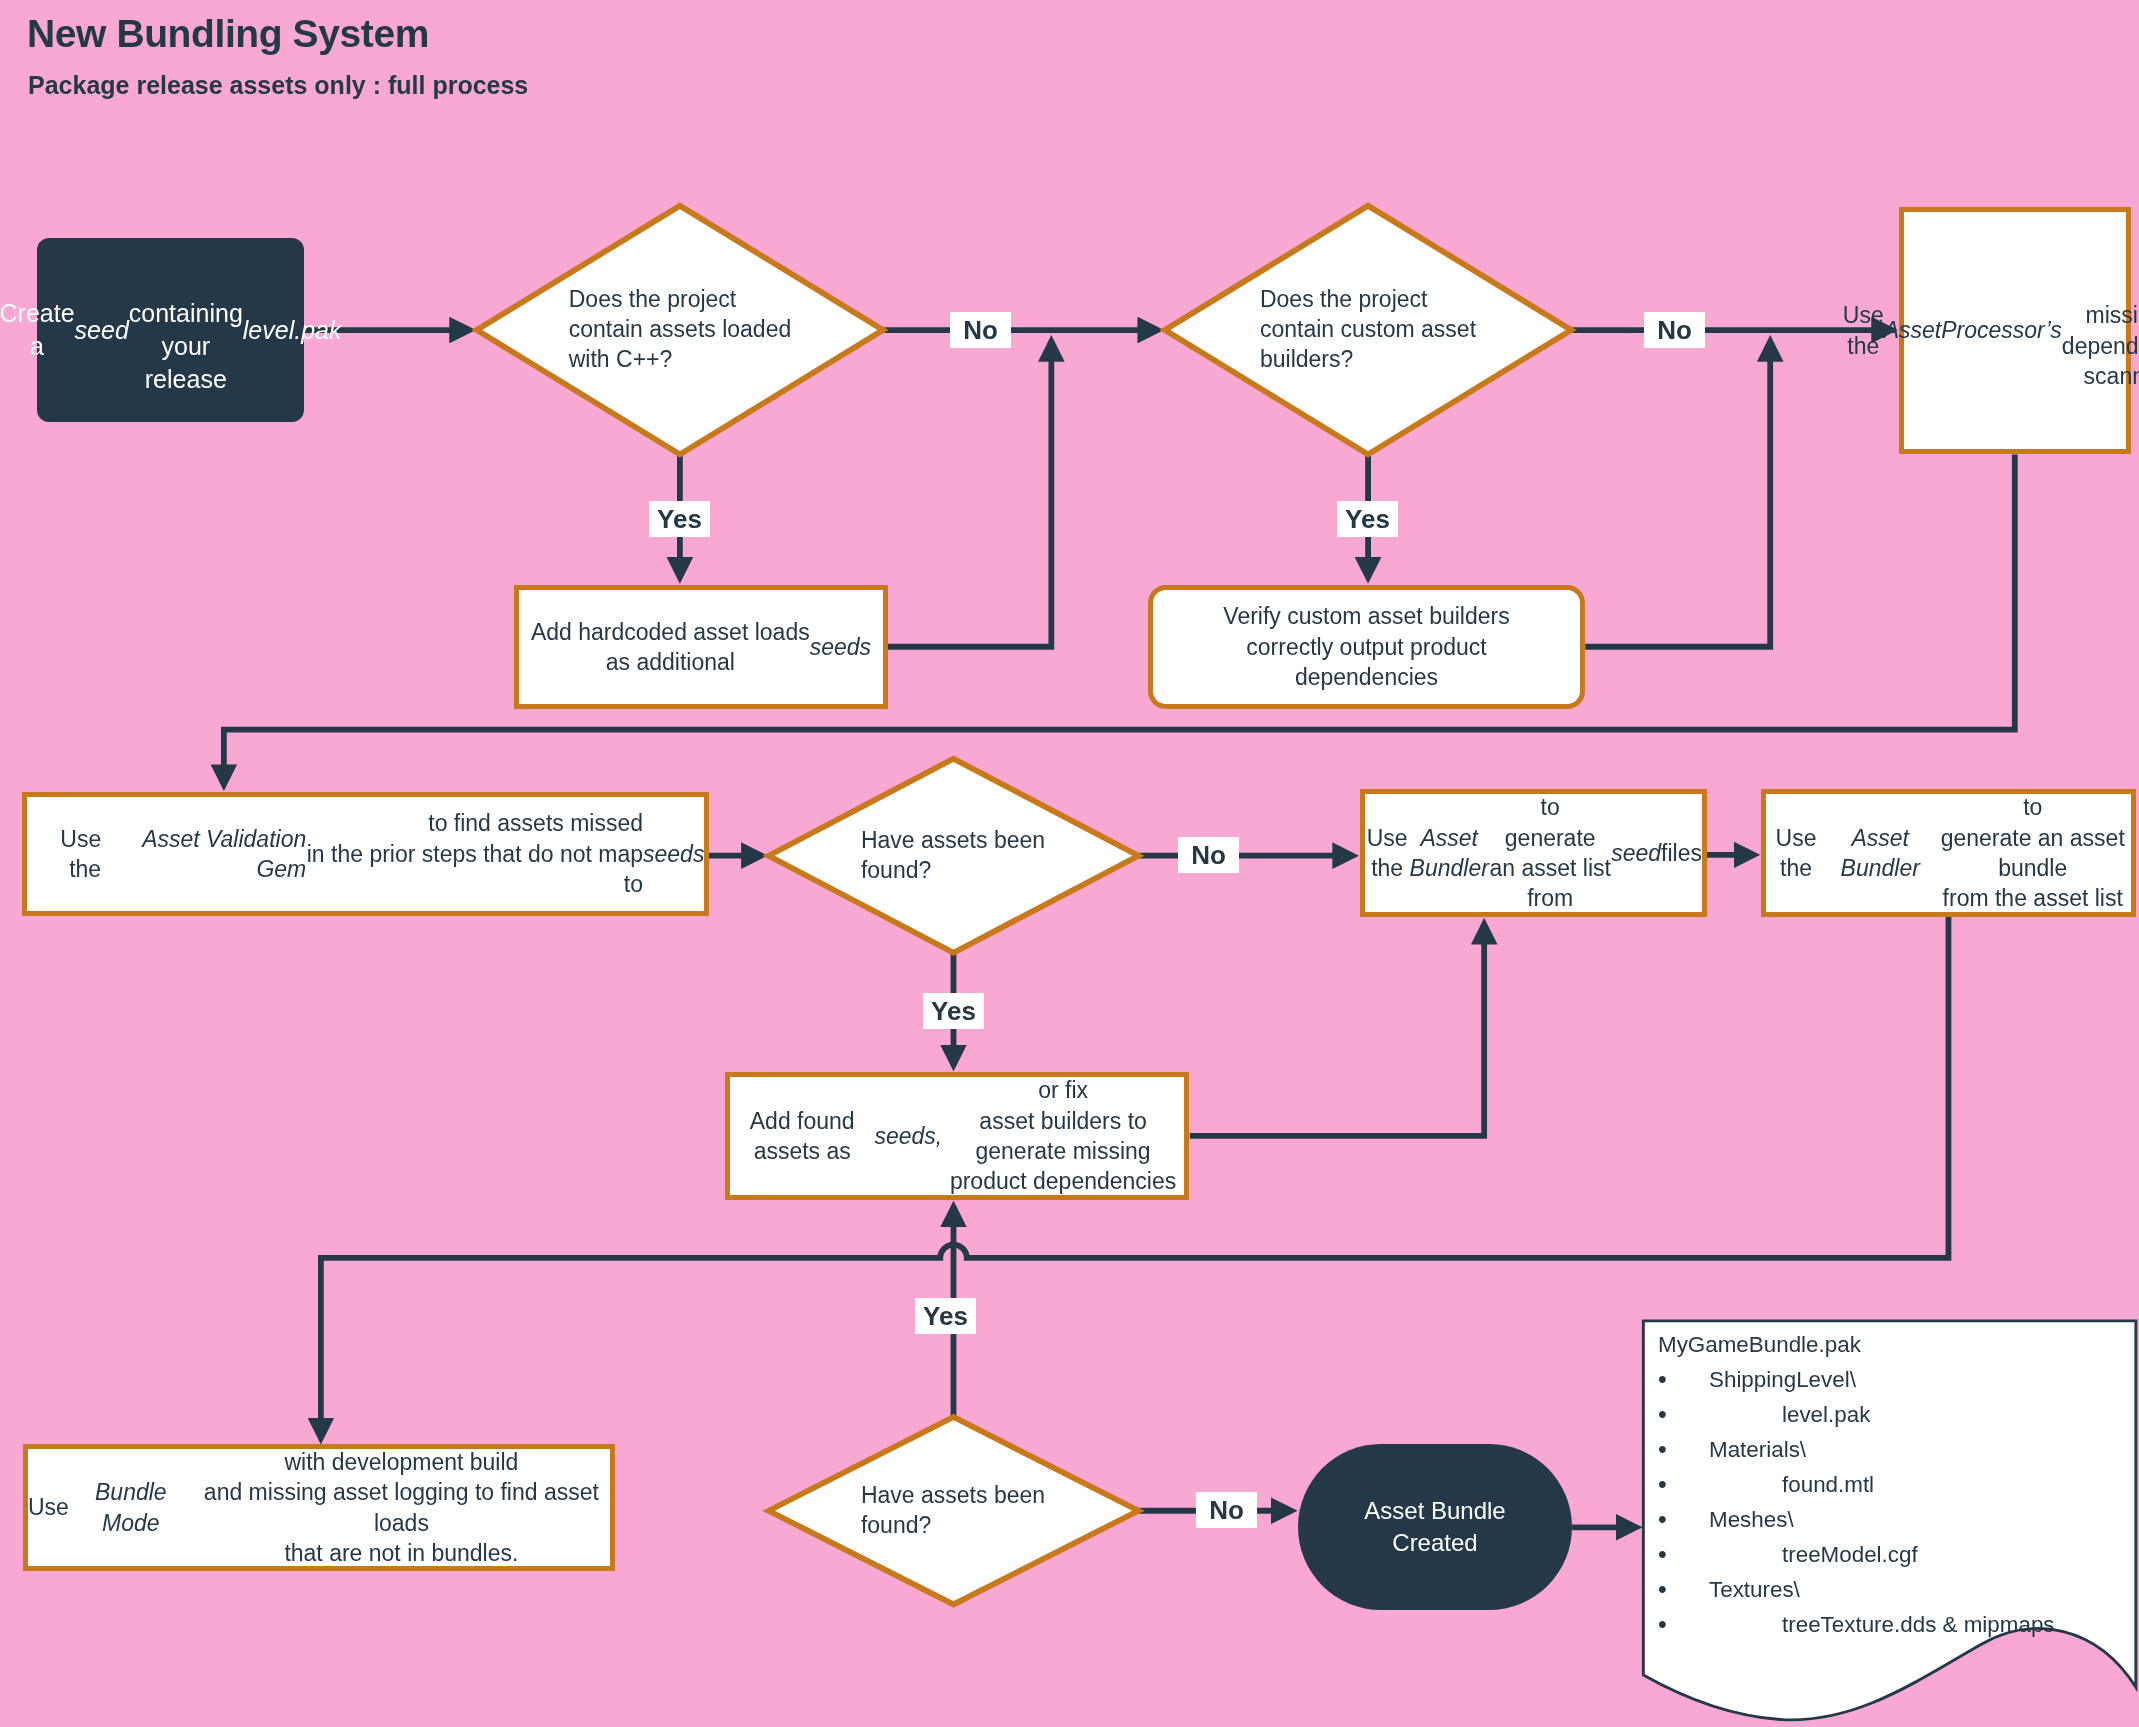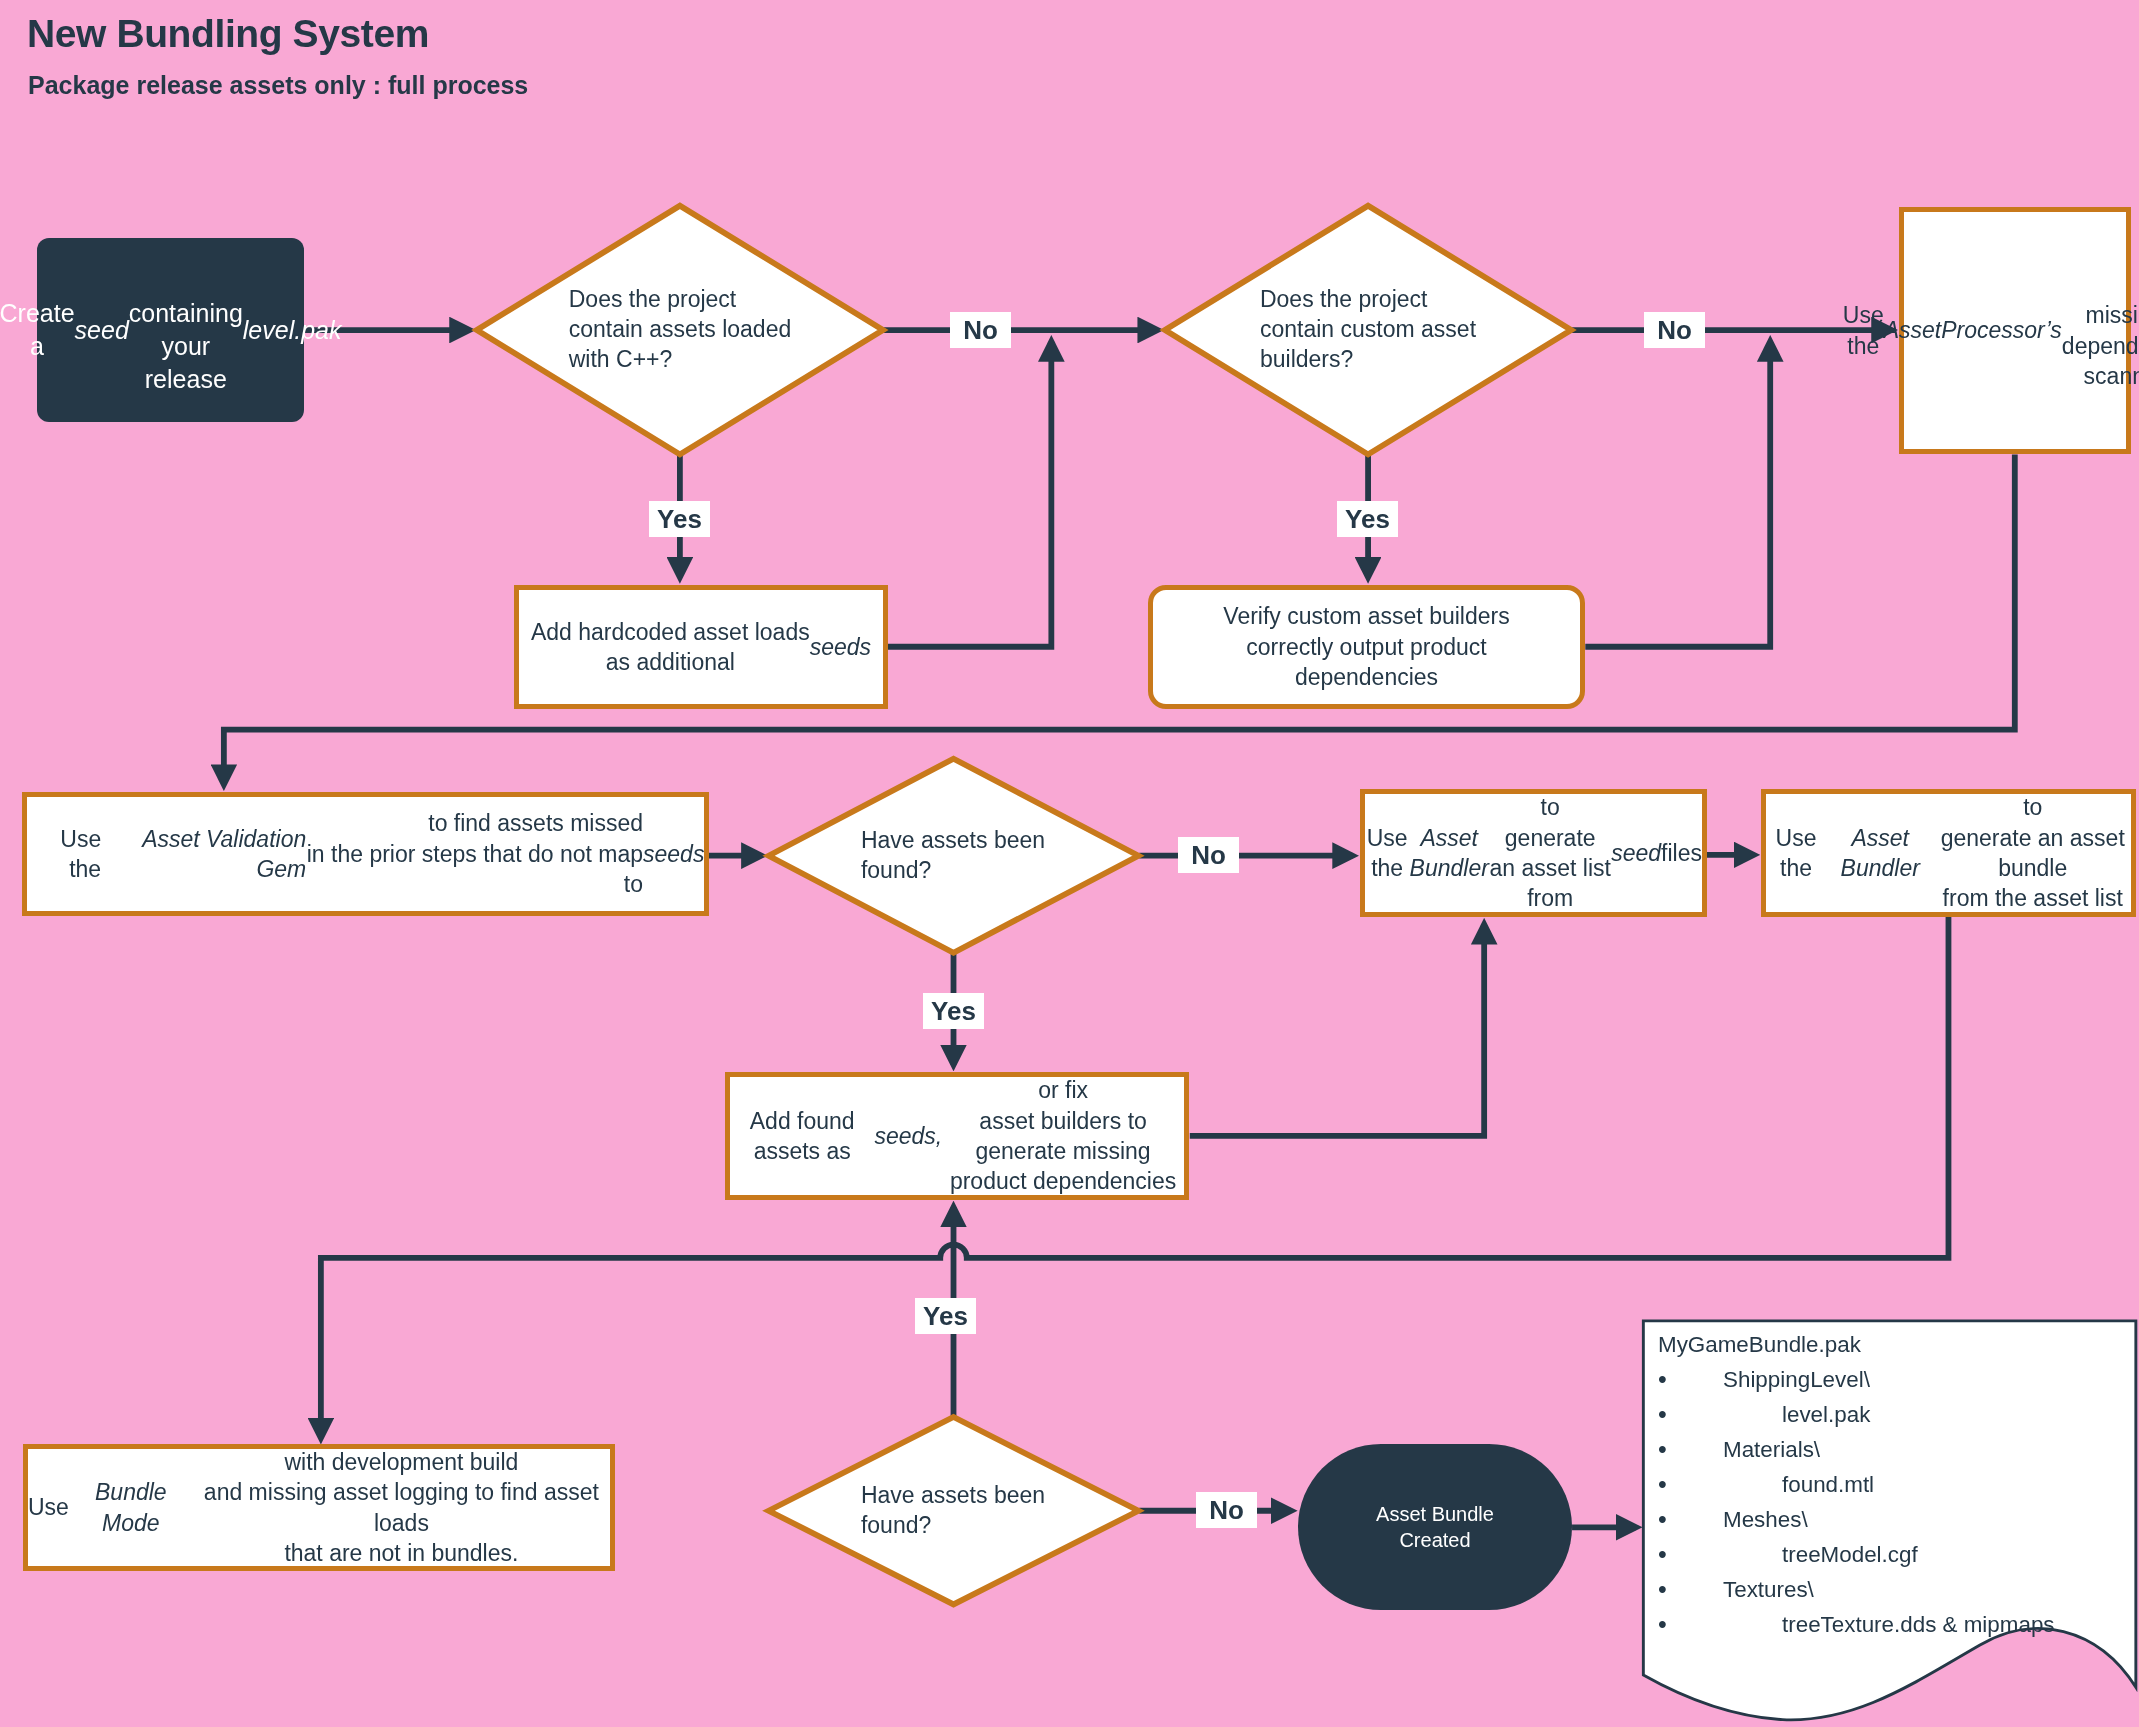--- a/index.html
+++ b/index.html
@@ -41,21 +41,21 @@
     display:flex;align-items:center;justify-content:center;
     background:#ffffff;color:var(--navy);
     font-size:26px;font-weight:700;
   }
   .doc{
     position:absolute;left:1643px;top:1327px;width:492px;
     font-size:22.4px;color:var(--navy);
   }
   .doc-row{display:flex;align-items:center;height:35px;padding-left:15px;}
   .doc-bullet{width:37px;font-size:25px;line-height:35px;}
-  .doc-text.lvl1{margin-left:28px;}
+  .doc-text.lvl1{margin-left:14px;}
   .doc-text.lvl2{margin-left:87px;}
 </style>
 </head>
 <body>
 
 <div class="canvas">
 
   <svg width="2140" height="1728" viewBox="0 0 2581 2084">
     <defs>
       <marker id="ah" viewBox="0 0 10 10" refX="7.5" refY="5" markerWidth="4.6" markerHeight="4.6" orient="auto-start-reverse" markerUnits="strokeWidth">
@@ -108,21 +108,21 @@
 
   <div class="node box" style="left:1899px;top:207px;width:232px;height:247px;">Use the <i>Asset</i><br><i>Processor’s</i><br>missing<br>dependency<br>scanner</div>
   <div class="node box" style="left:514px;top:585px;width:374px;height:124px;">Add hardcoded asset loads<br>as additional <i>seeds</i></div>
   <div class="node box" style="left:1148px;top:585px;width:437px;height:124px;border-radius:18px;">Verify custom asset builders<br>correctly output product<br>dependencies</div>
   <div class="node box" style="left:22.4px;top:792px;width:687px;height:124px;text-align:right;">Use the <i>Asset Validation Gem</i> to find assets missed<br>in the prior steps that do not map to <i>seeds</i></div>
   <div class="node box" style="left:1360px;top:789px;width:347px;height:128px;">Use the <i>Asset Bundler</i> to<br>generate an asset list<br>from <i>seed</i> files</div>
   <div class="node box" style="left:1761px;top:789px;width:375px;height:128px;">Use the <i>Asset Bundler</i> to<br>generate an asset bundle<br>from the asset list</div>
   <div class="node box" style="left:725px;top:1072px;width:464px;height:128px;">Add found assets as <i>seeds,</i> or fix<br>asset builders to generate missing<br>product dependencies</div>
   <div class="node box" style="left:23px;top:1444px;width:592px;height:127px;">Use <i>Bundle Mode</i> with development build<br>and missing asset logging to find asset loads<br>that are not in bundles.</div>
 
-  <div class="node term" style="left:1298px;top:1444px;width:274px;height:166px;border-radius:83px;font-size:20px;">Asset Bundle<br>Created</div>
+  <div class="node term" style="left:1298px;top:1444px;width:274px;height:166px;border-radius:83px;font-size:24px;">Asset Bundle<br>Created</div>
 
   <div class="lbl" style="left:950px;top:312px;">No</div>
   <div class="lbl" style="left:1644px;top:312px;">No</div>
   <div class="lbl" style="left:649px;top:501px;">Yes</div>
   <div class="lbl" style="left:1337px;top:501px;">Yes</div>
   <div class="lbl" style="left:1178px;top:837px;">No</div>
   <div class="lbl" style="left:923px;top:993px;">Yes</div>
   <div class="lbl" style="left:915px;top:1298px;">Yes</div>
   <div class="lbl" style="left:1196px;top:1492px;">No</div>
 

